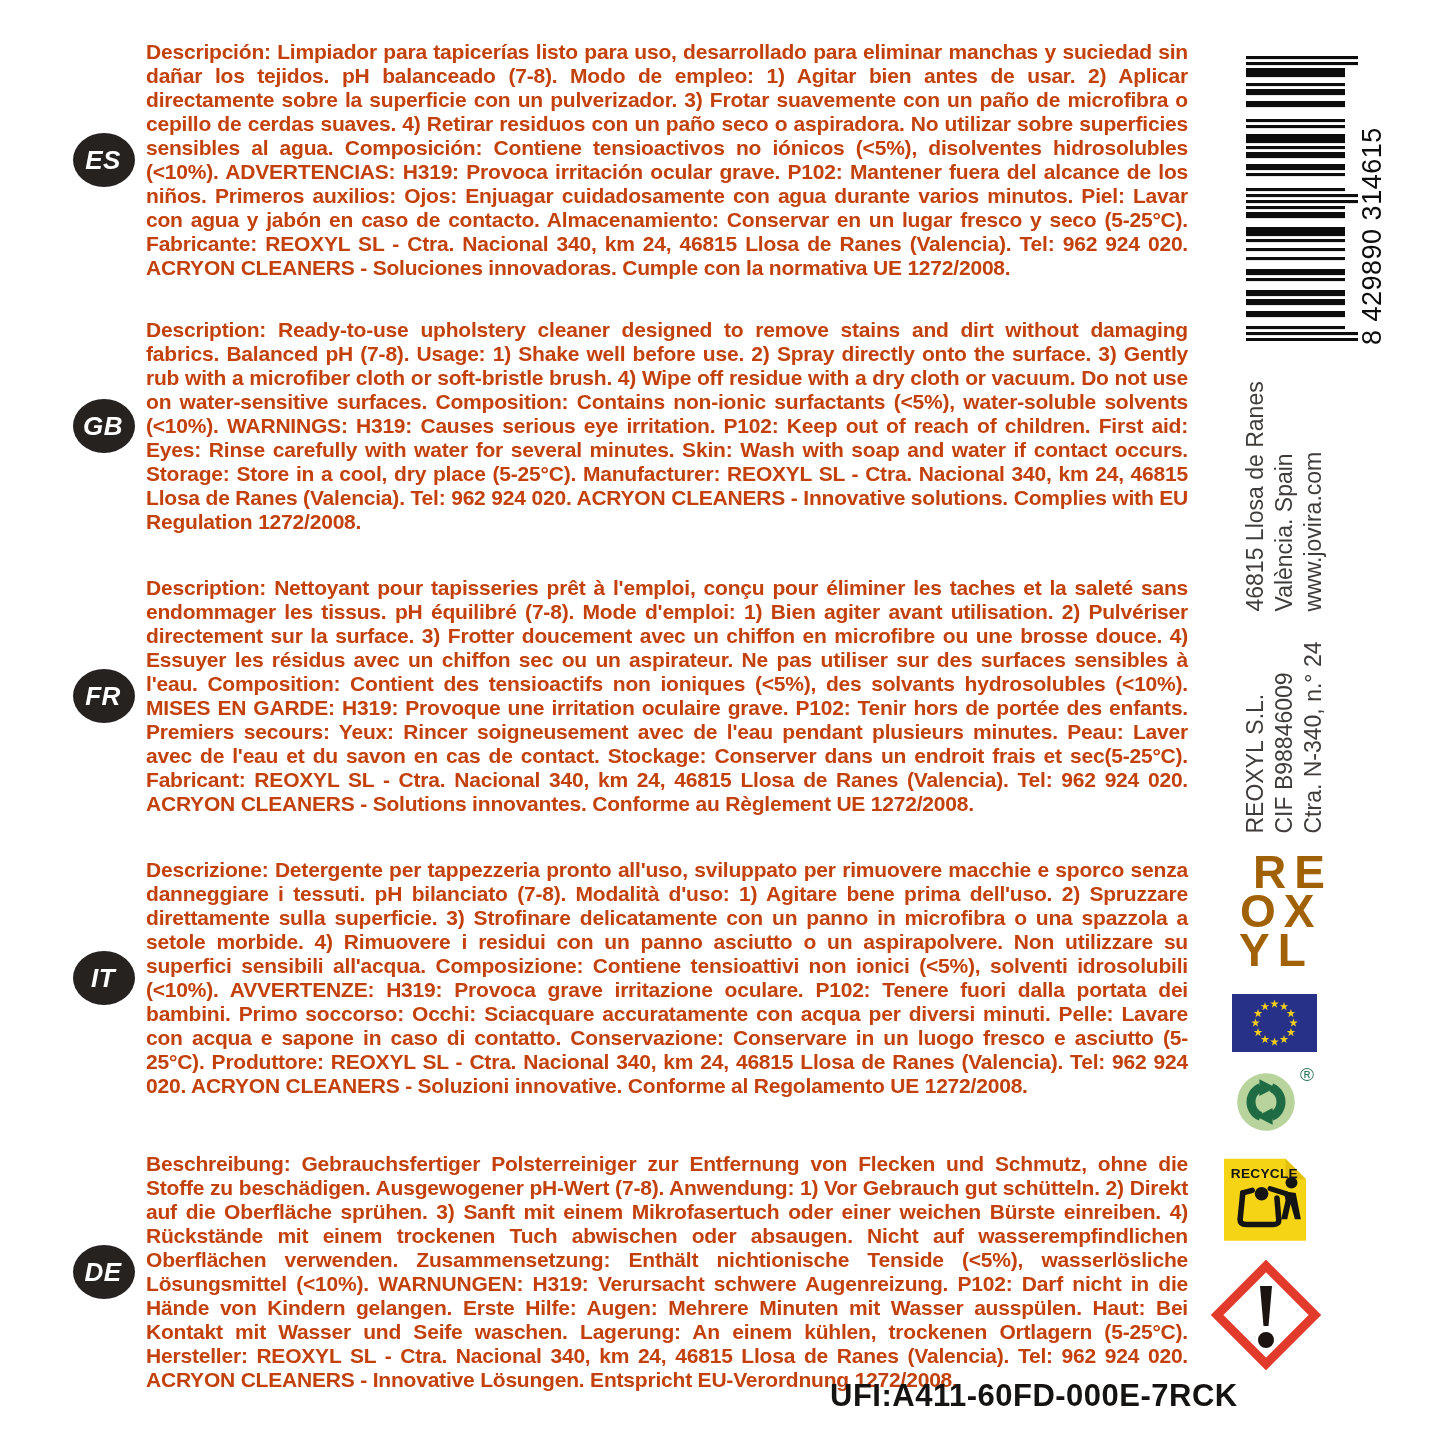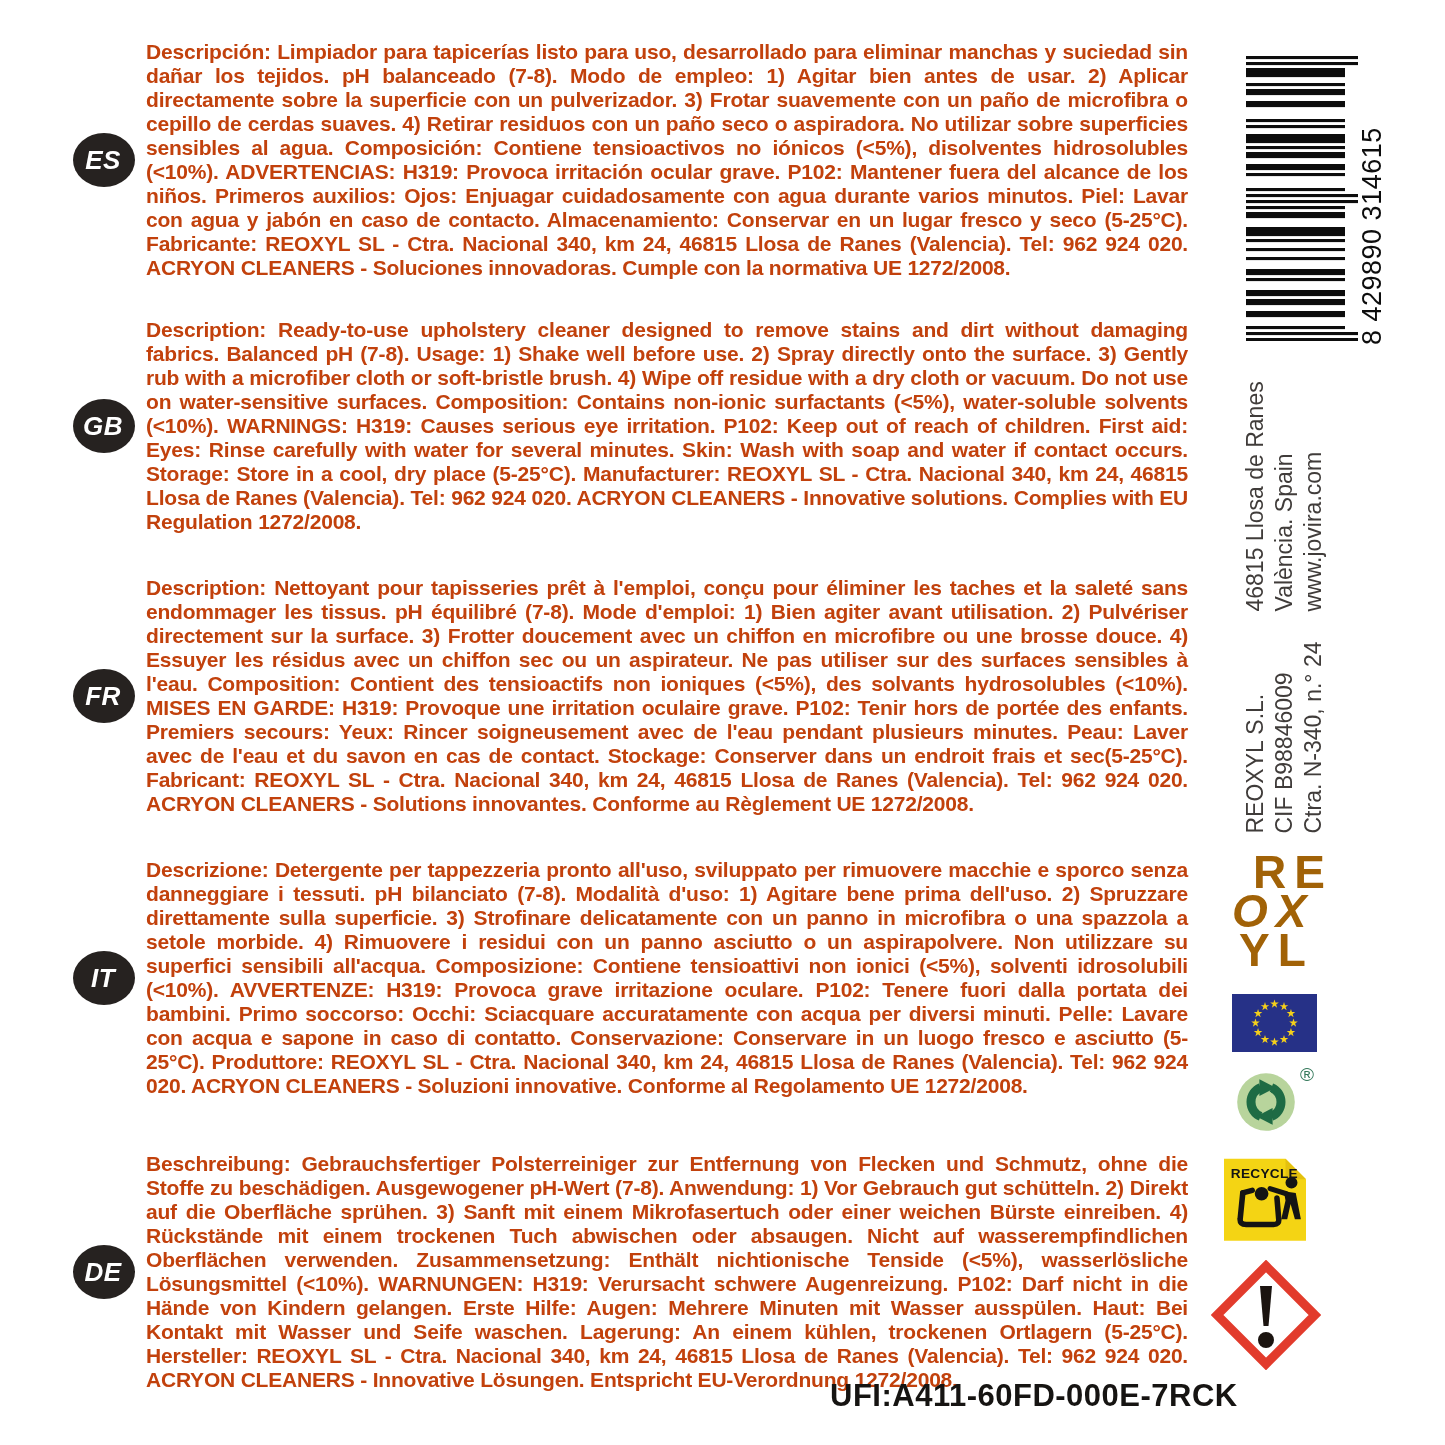--- a/index.html
+++ b/index.html
@@ -43,21 +43,21 @@
     text-align:left;
   }
   .vtext-location { left:1164px; top:448px; width:240px; height:87px; }
   .vtext-company  { left:1174px; top:680px; width:220px; height:87px; }
 
   .brand { position:absolute; left:1228px; top:853px; color:#a16207; }
   .brand-row {
     font-size:46px; font-weight:700; line-height:39px; letter-spacing:8px;
   }
   .brand-r1 { margin-left:25px; }
-  .brand-r2 { margin-left:4px;font-style:italic; }
+  .brand-r2 { margin-left:12px; }
   .brand-r3 { margin-left:11px; }
 
   .eu-flag { position:absolute; left:1232px; top:994px; width:85px; height:58px; }
 
   .green-point { position:absolute; left:1236px; top:1064px; width:80px; height:74px; }
   .green-point svg { position:absolute; left:0; top:8px; width:60px; height:60px; }
   .gp-reg {
     position:absolute; right:2px; top:0; font-size:19px; color:#35795b;
     font-weight:400;
   }

